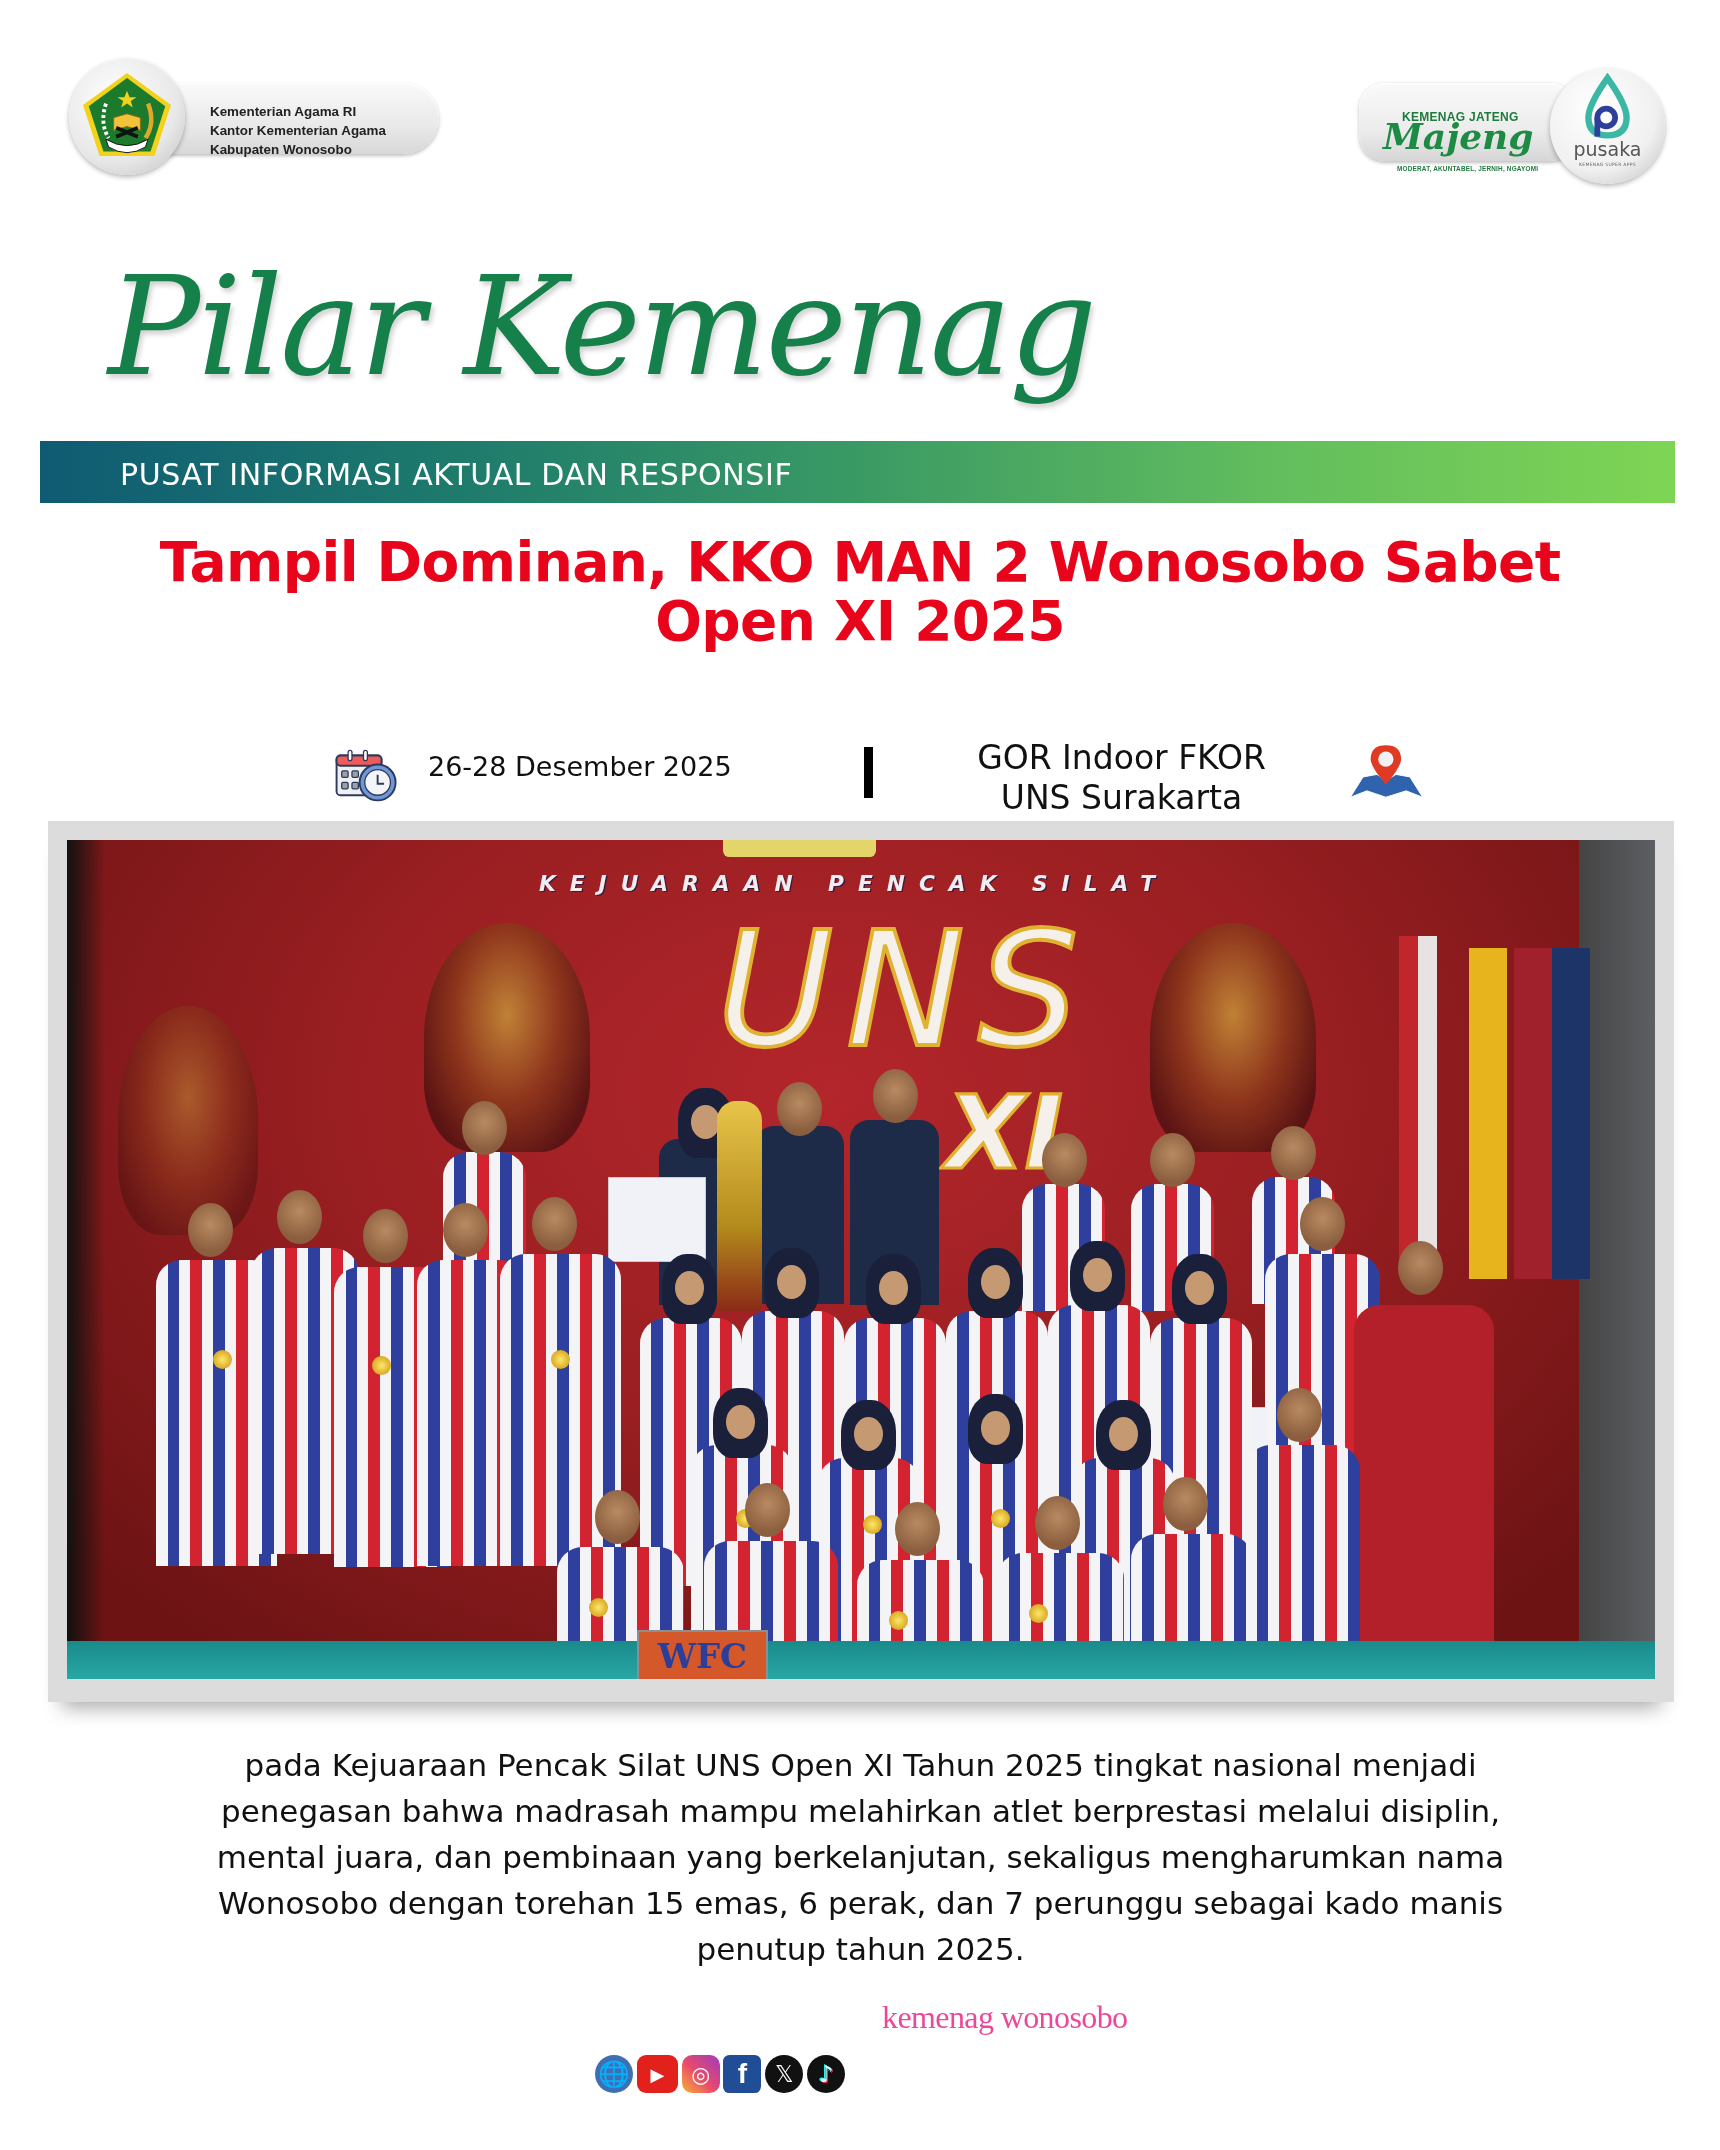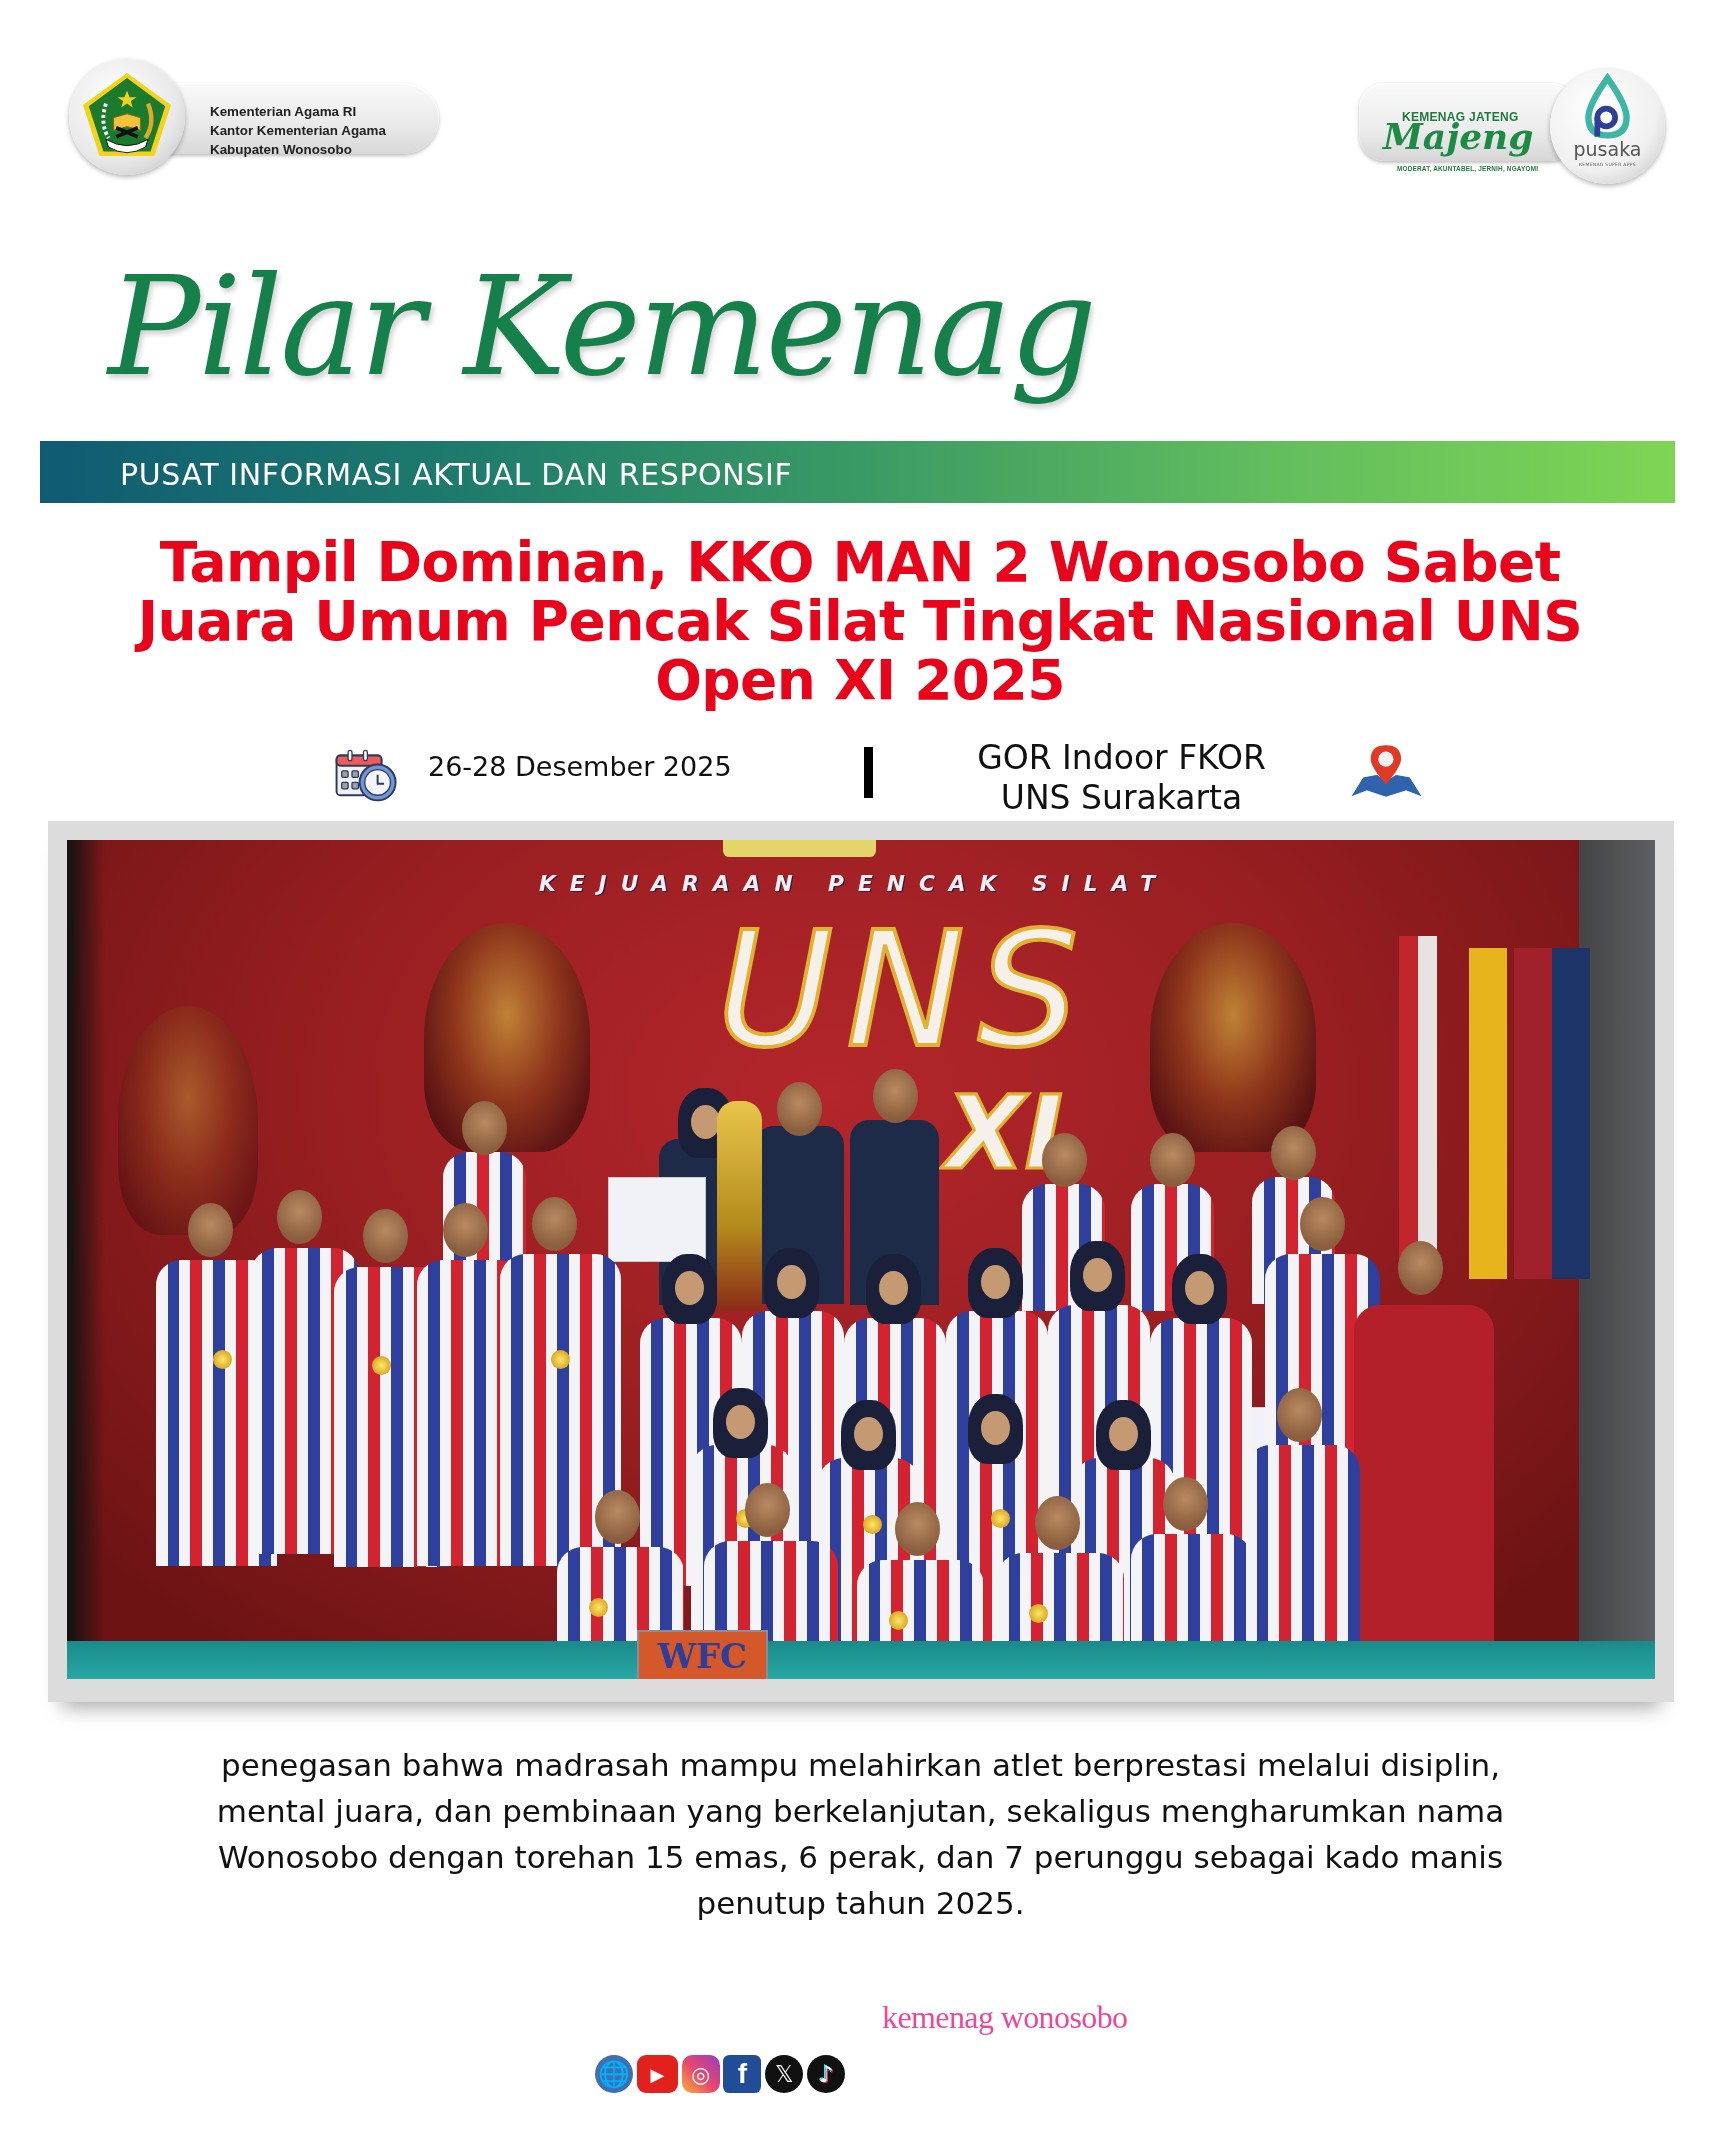--- a/index.html
+++ b/index.html
@@ -126,21 +126,20 @@
     <div class="pusaka-sub">KEMENAG SUPER APPS</div>
   </div>
 </div>
 
 <div class="abs brand-bar"></div>
 <div class="abs brand-tagline">PUSAT INFORMASI AKTUAL DAN RESPONSIF</div>
 <div class="abs brand-script">Pilar Kemenag</div>
 
 <div class="abs title">
   <div>Tampil Dominan, KKO MAN 2 Wonosobo Sabet</div>
-  <div>Juara Umum Pencak Silat Tingkat Nasional UNS</div>
   <div>Open XI 2025</div>
 </div>
 
 <div class="abs cal-icon">
   <svg width="68" height="54" viewBox="0 0 106 84">
     <rect x="4" y="10" width="70" height="62" rx="6" fill="#eef0f4" stroke="#2e3a5a" stroke-width="3"></rect>
     <rect x="4" y="10" width="70" height="16" rx="6" fill="#ef5b5b" stroke="#2e3a5a" stroke-width="3"></rect>
     <rect x="22" y="2" width="6" height="16" rx="3" fill="#fff" stroke="#2e3a5a" stroke-width="2"></rect>
     <rect x="46" y="2" width="6" height="16" rx="3" fill="#fff" stroke="#2e3a5a" stroke-width="2"></rect>
     <rect x="12" y="34" width="10" height="10" rx="2" fill="#9aa0a8" stroke="#2e3a5a" stroke-width="2"></rect>
@@ -264,20 +263,21 @@
       <div class="medal" style="left:746px;top:561px;"></div>
       <div class="medal" style="left:886px;top:554px;"></div>
     </div>
 
     <div class="ph floor"></div>
     <div class="wfc">WFC</div>
   </div>
 </div>
 
 <div class="abs body-text">
+  <div>pada Kejuaraan Pencak Silat UNS Open XI Tahun 2025 tingkat nasional menjadi</div>
   <div>penegasan bahwa madrasah mampu melahirkan atlet berprestasi melalui disiplin,</div>
   <div>mental juara, dan pembinaan yang berkelanjutan, sekaligus mengharumkan nama</div>
   <div>Wonosobo dengan torehan 15 emas, 6 perak, dan 7 perunggu sebagai kado manis</div>
   <div>penutup tahun 2025.</div>
 </div>
 
 <div class="abs socials">
   <div class="soc soc-web">🌐</div>
   <div class="soc soc-yt">▶</div>
   <div class="soc soc-ig">◎</div>

